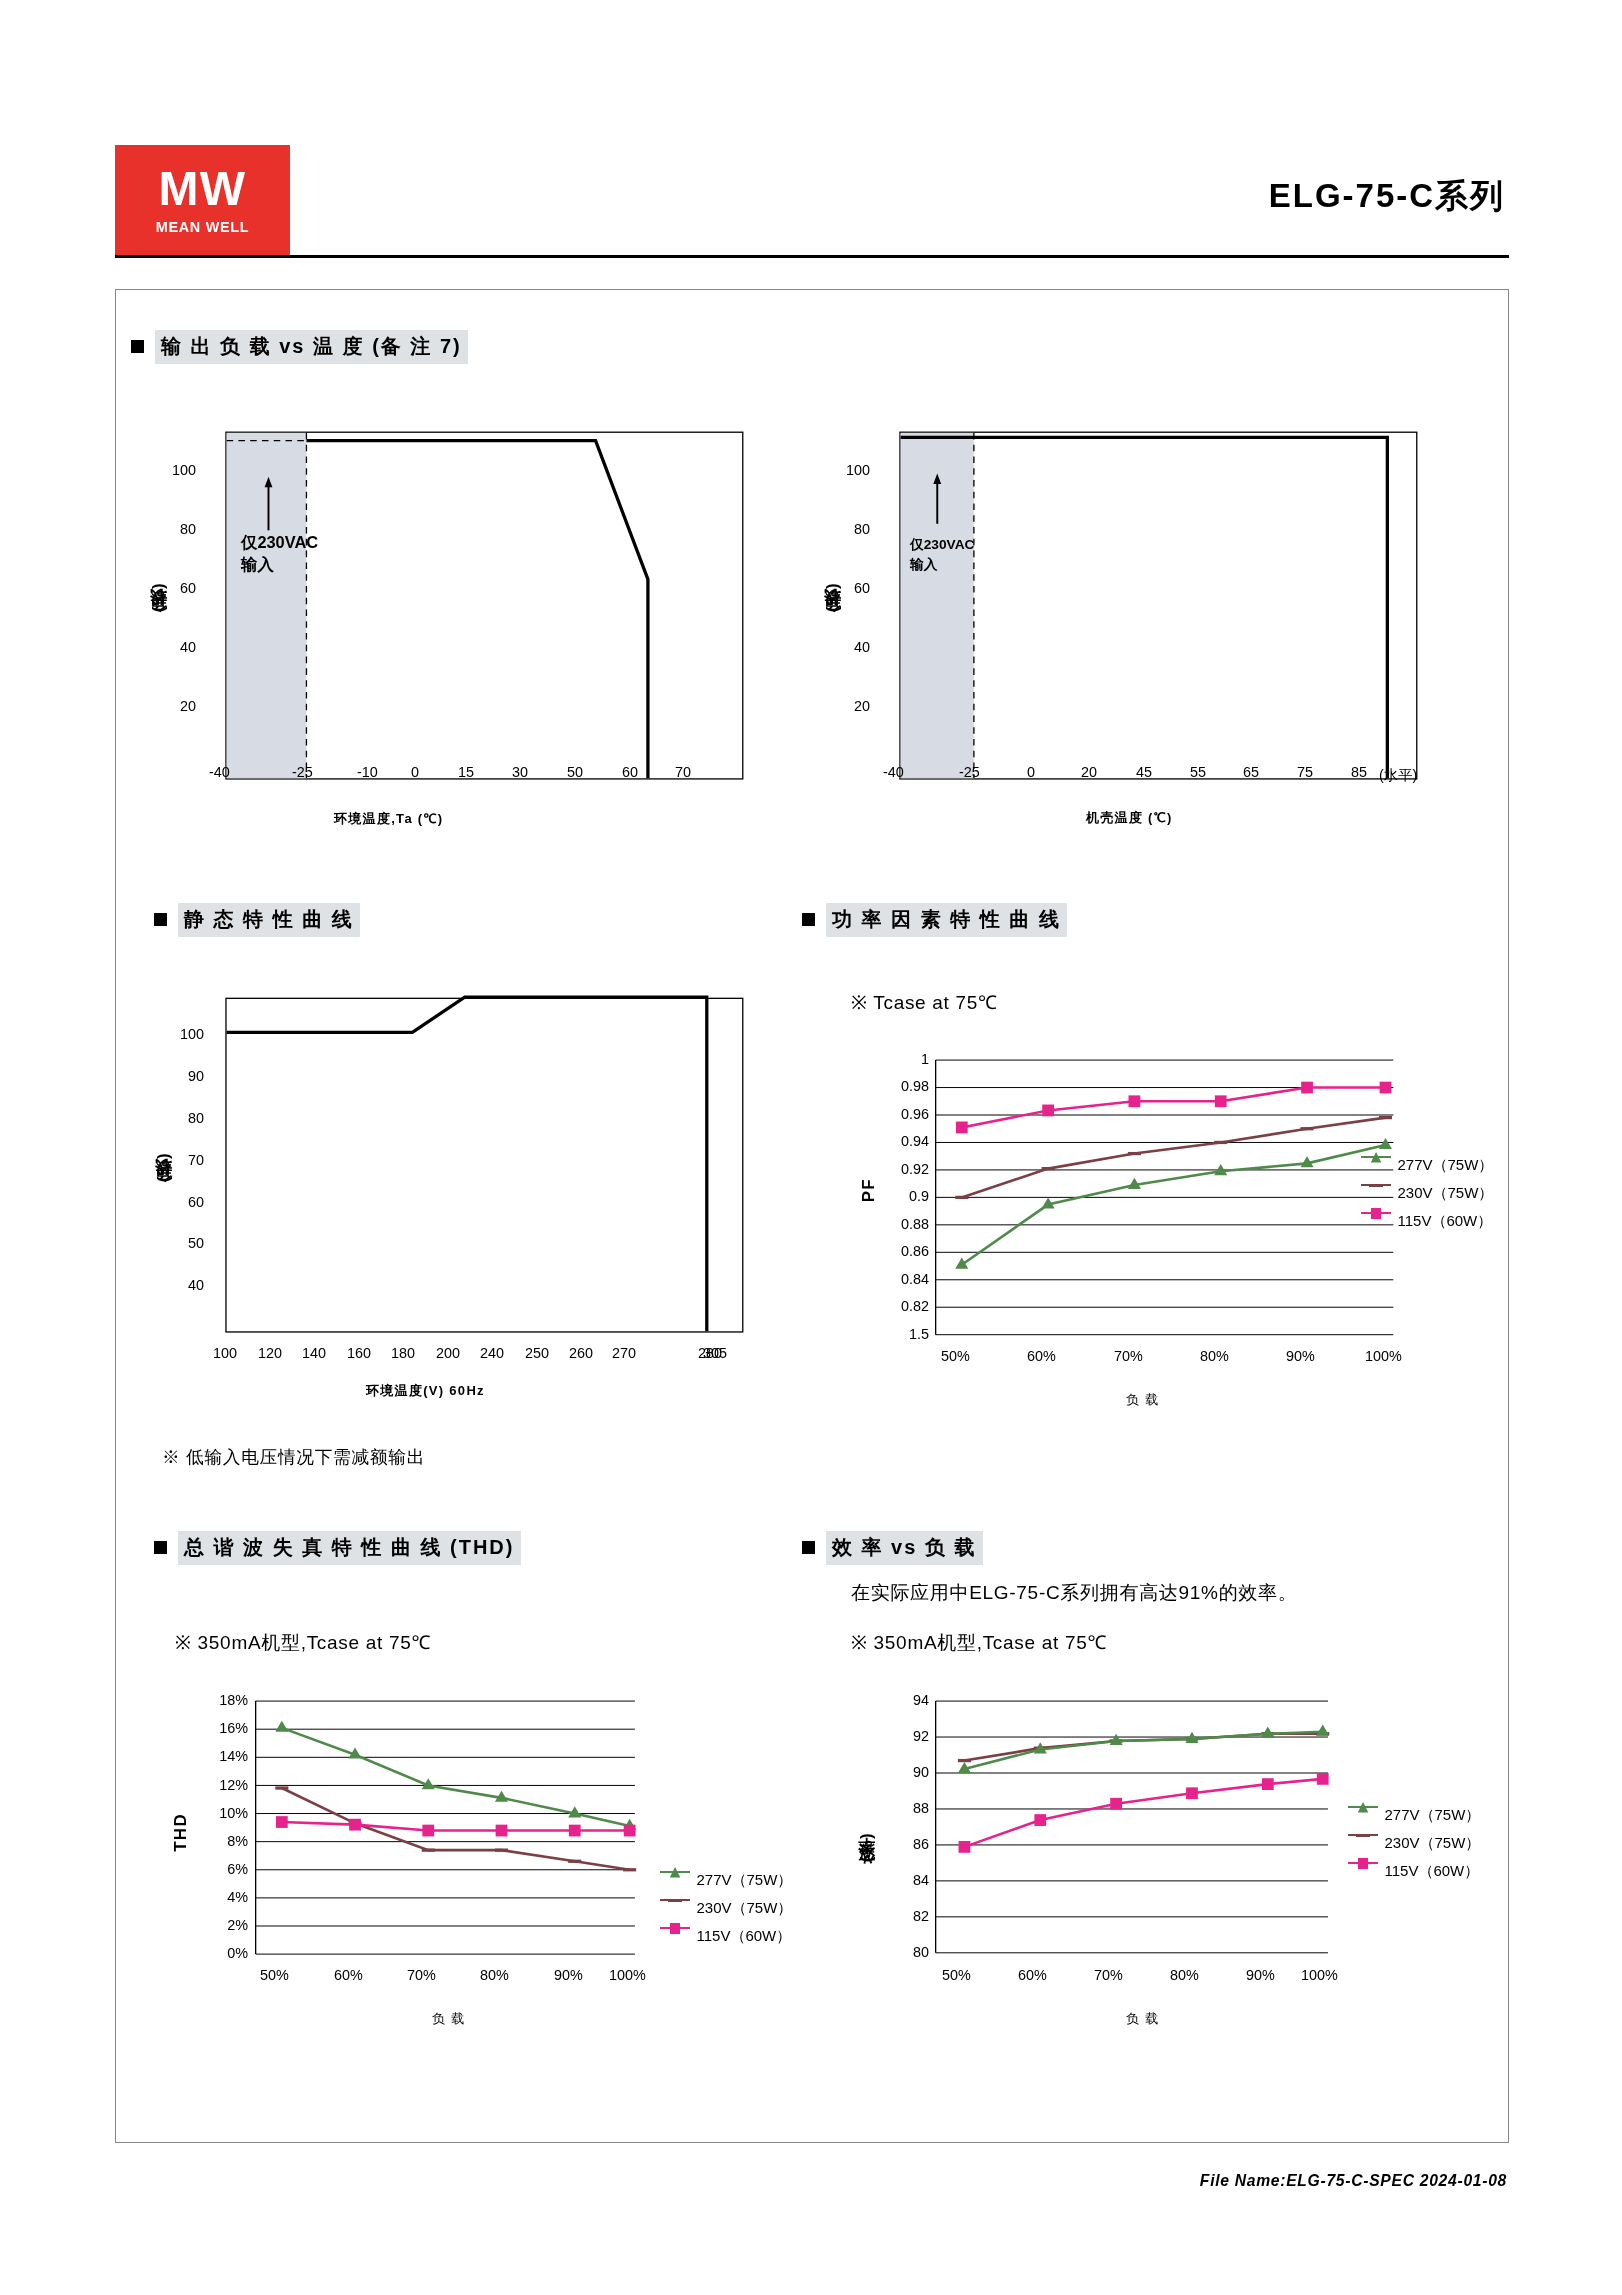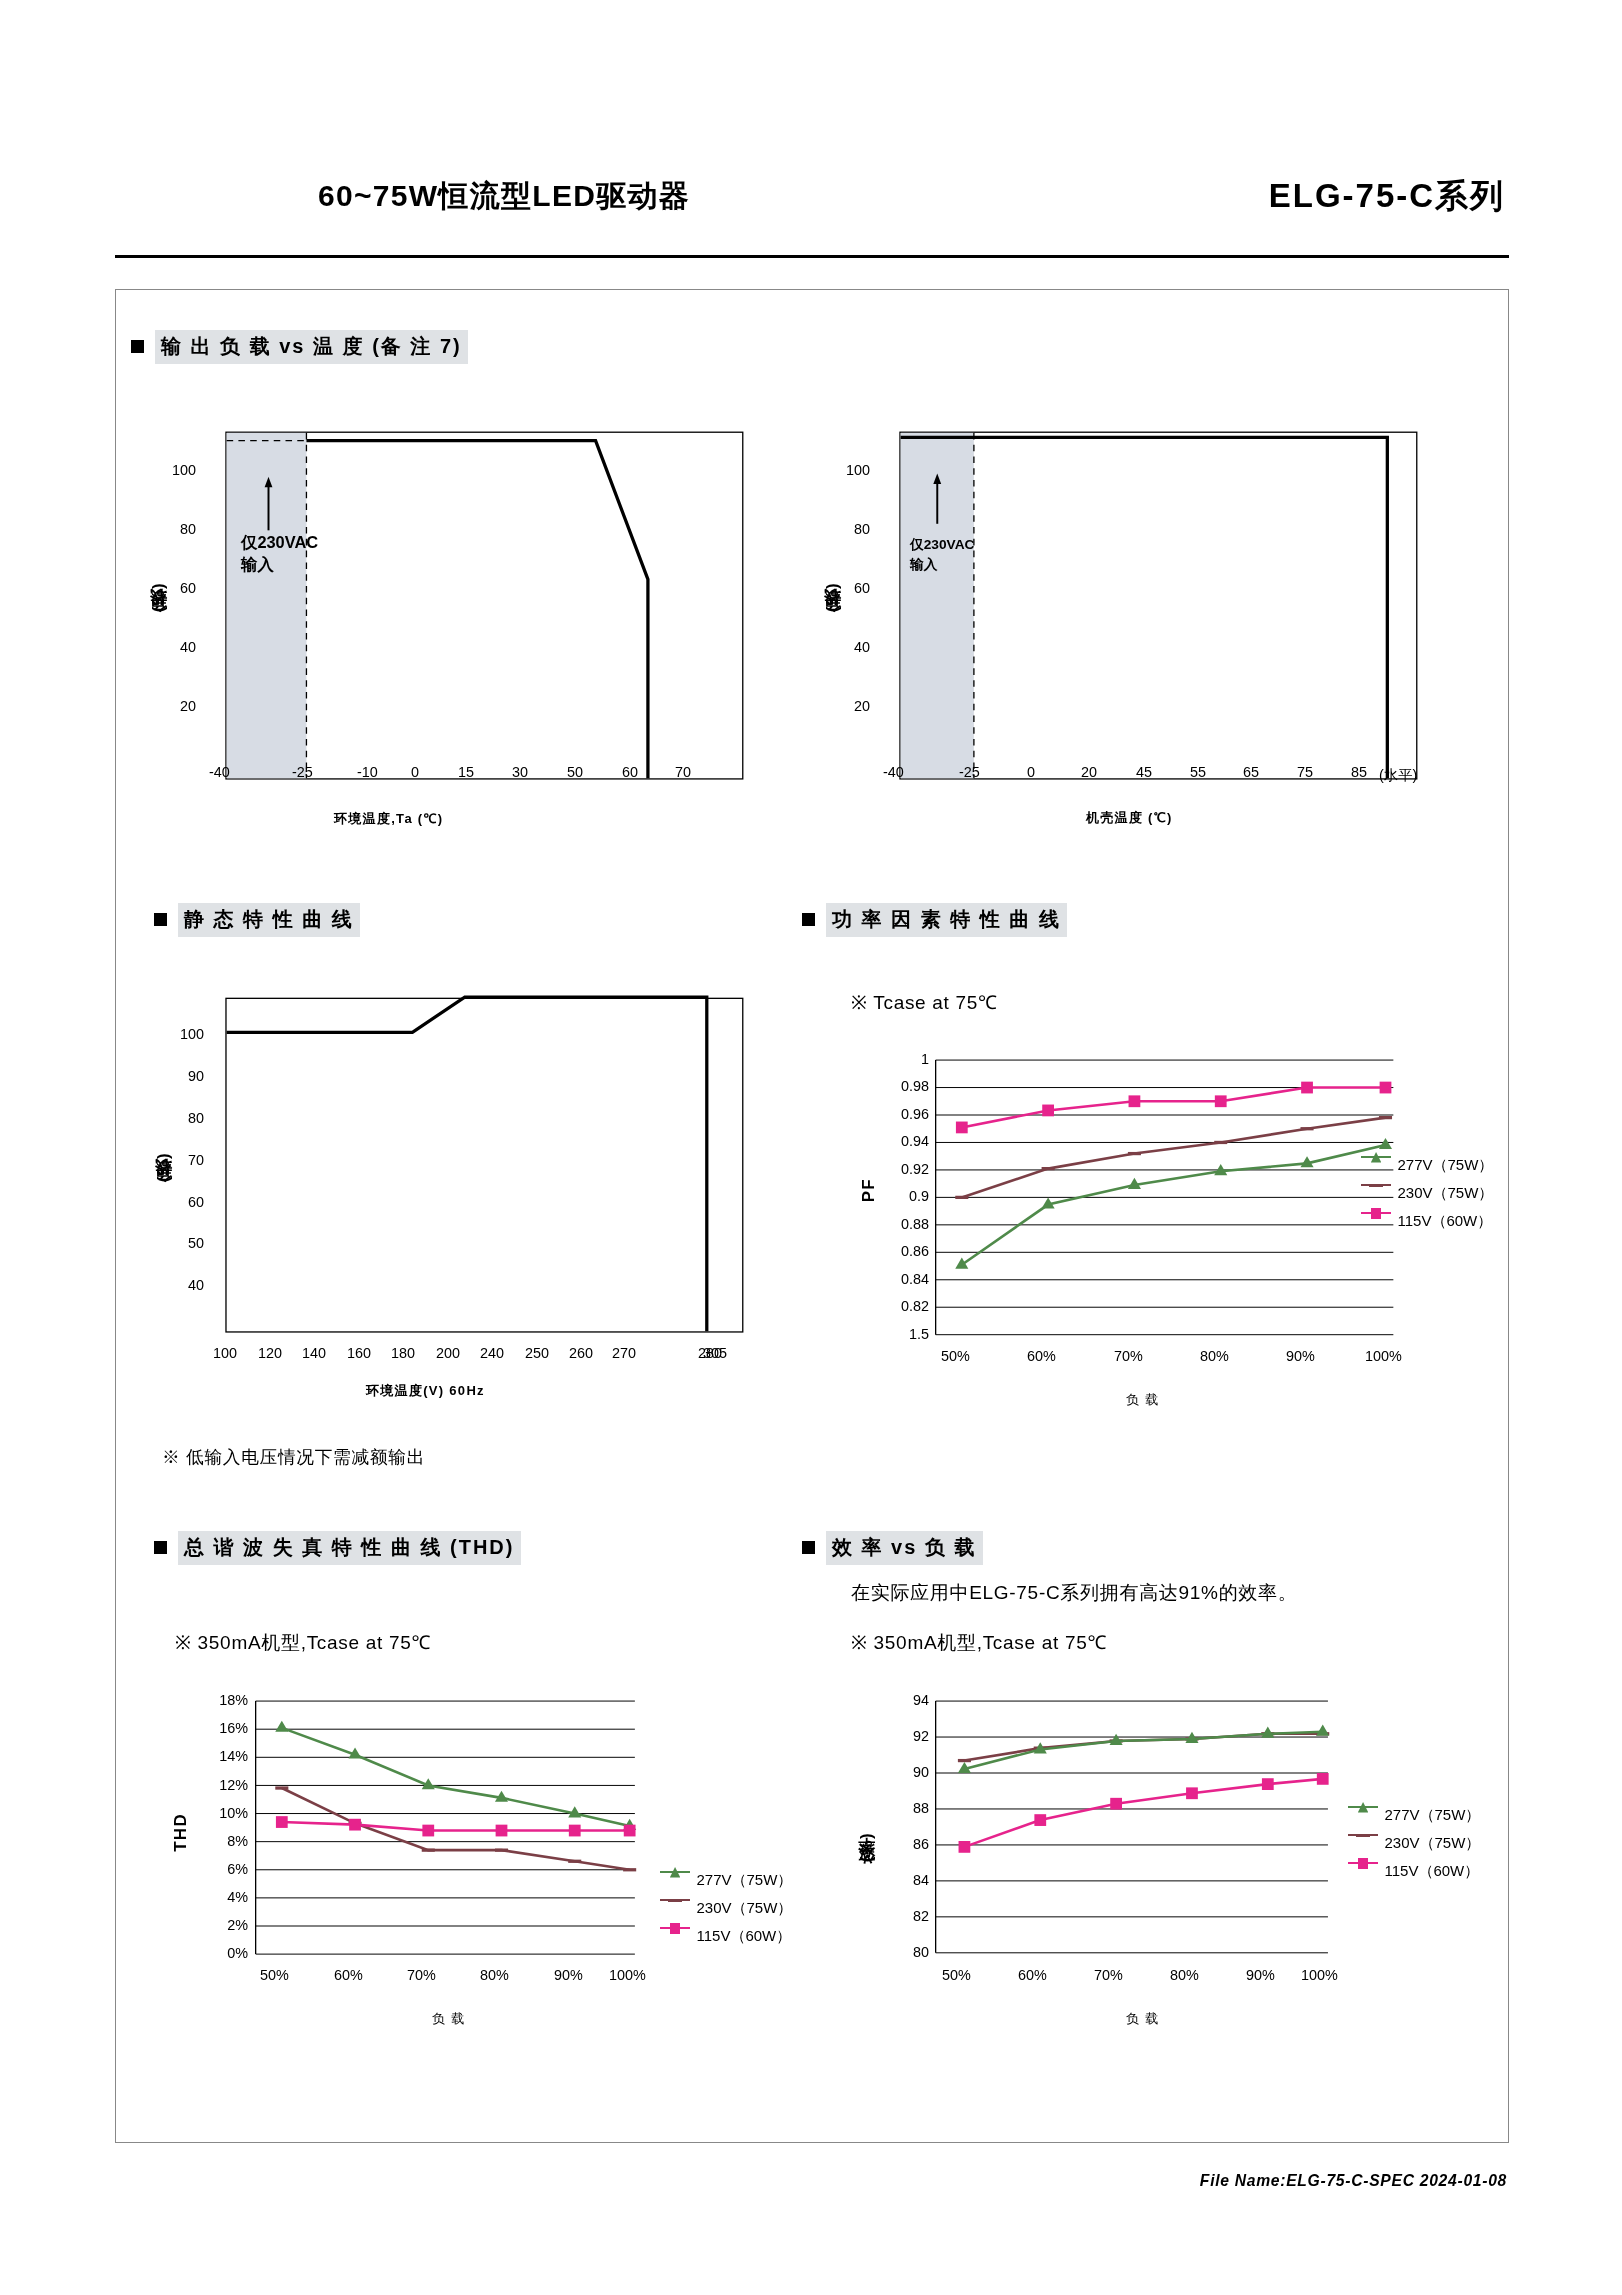--- a/index.html
+++ b/index.html
@@ -45,21 +45,24 @@
   .footer{position:absolute;right:116px;top:2172px;font-size:15.7px;font-style:italic;font-weight:bold;letter-spacing:0.7px;}
 
   svg{display:block;}
 </style>
 </head>
 <body>
 
 <div class="page">
 
   <div class="header">
-    <div class="header-title">60~75W恒流型LED驱动器</div>
+    <div class="logo">
+      <div class="mw">MW</div>
+      <div class="mwname">MEAN WELL</div>
+    </div>
     <div class="header-model">ELG-75-C系列</div>
     <div class="header-rule"></div>
   </div>
 
   <div class="frame"></div>
 
   <div class="sect" style="left:131px;top:330px;">
     <div class="sq"></div>
     <div class="txt">输 出 负 载 vs 温 度 (备 注 7)</div>
   </div>

